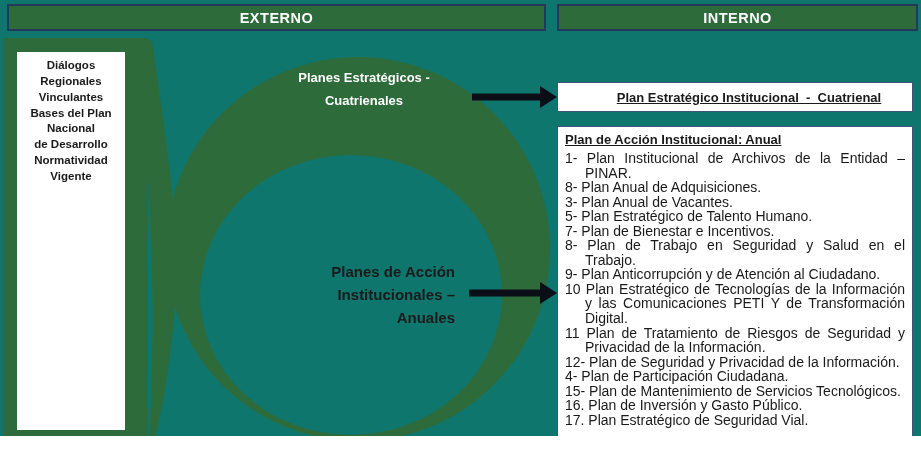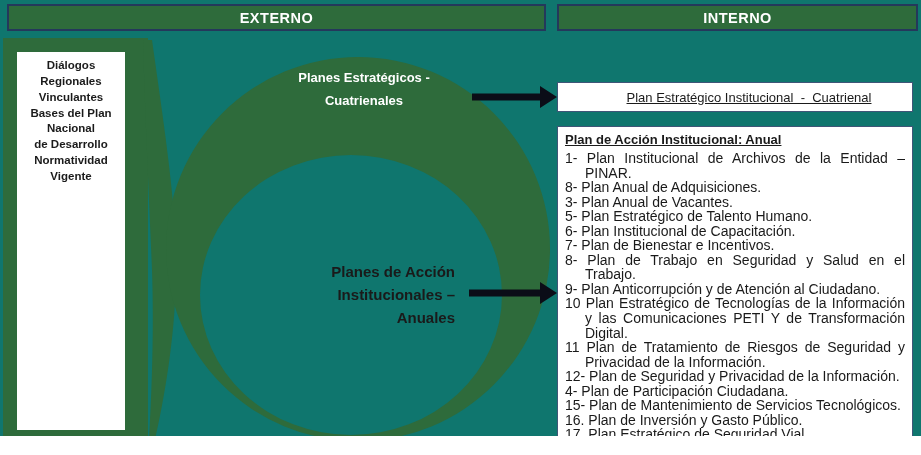--- a/index.html
+++ b/index.html
@@ -97,21 +97,21 @@
     width: 356px; height: 30px;
     background: #ffffff;
     border: 1.5px solid #3F5577;
     box-sizing: border-box;
     display: flex;
     align-items: center;
     justify-content: center;
   }
   .box1-title {
     font-size: 13px;
-    font-weight: normal;
+    font-weight: bold;
     text-decoration: underline;
     color: #1a1a1a;
     white-space: pre;
     padding-left: 28px;
   }
   .box2 {
     position: absolute;
     left: 557px; top: 126px;
     width: 356px; height: 322px;
     background: #ffffff;
@@ -188,21 +188,20 @@
     <span class="box1-title">Plan Estratégico Institucional  -  Cuatrienal</span>
   </div>
 
   <div class="box2">
     <div class="box2-title">Plan de Acción Institucional: Anual</div>
     <div>
         <div class="plan-item">1- Plan Institucional de Archivos de la Entidad –PINAR.</div>
         <div class="plan-item">8- Plan Anual de Adquisiciones.</div>
         <div class="plan-item">3- Plan Anual de Vacantes.</div>
         <div class="plan-item">5- Plan Estratégico de Talento Humano.</div>
-        <div class="plan-item">6- Plan Institucional de Capacitación.</div>
         <div class="plan-item">7- Plan de Bienestar e Incentivos.</div>
         <div class="plan-item">8- Plan de Trabajo en Seguridad y Salud en el Trabajo.</div>
         <div class="plan-item">9- Plan Anticorrupción y de Atención al Ciudadano.</div>
         <div class="plan-item">10 Plan Estratégico de Tecnologías de la Información y las Comunicaciones PETI Y de Transformación Digital.</div>
         <div class="plan-item">11 Plan de Tratamiento de Riesgos de Seguridad y Privacidad de la Información.</div>
         <div class="plan-item">12- Plan de Seguridad y Privacidad de la Información.</div>
         <div class="plan-item">4- Plan de Participación Ciudadana.</div>
         <div class="plan-item">15- Plan de Mantenimiento de Servicios Tecnológicos.</div>
         <div class="plan-item">16. Plan de Inversión y Gasto Público.</div>
         <div class="plan-item">17. Plan Estratégico de Seguridad Vial.</div>

